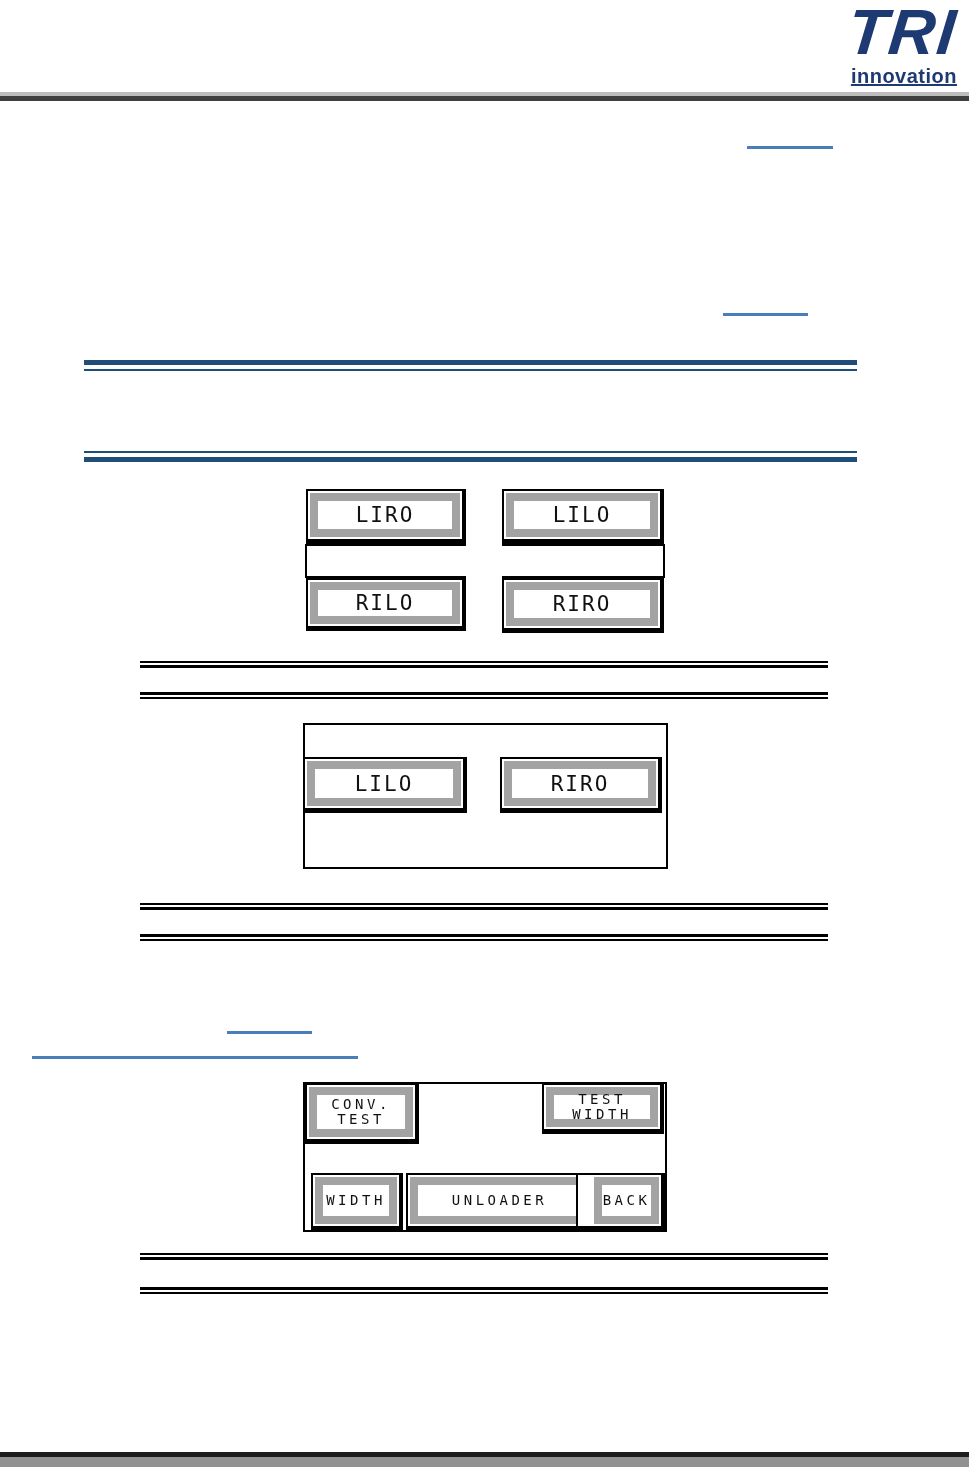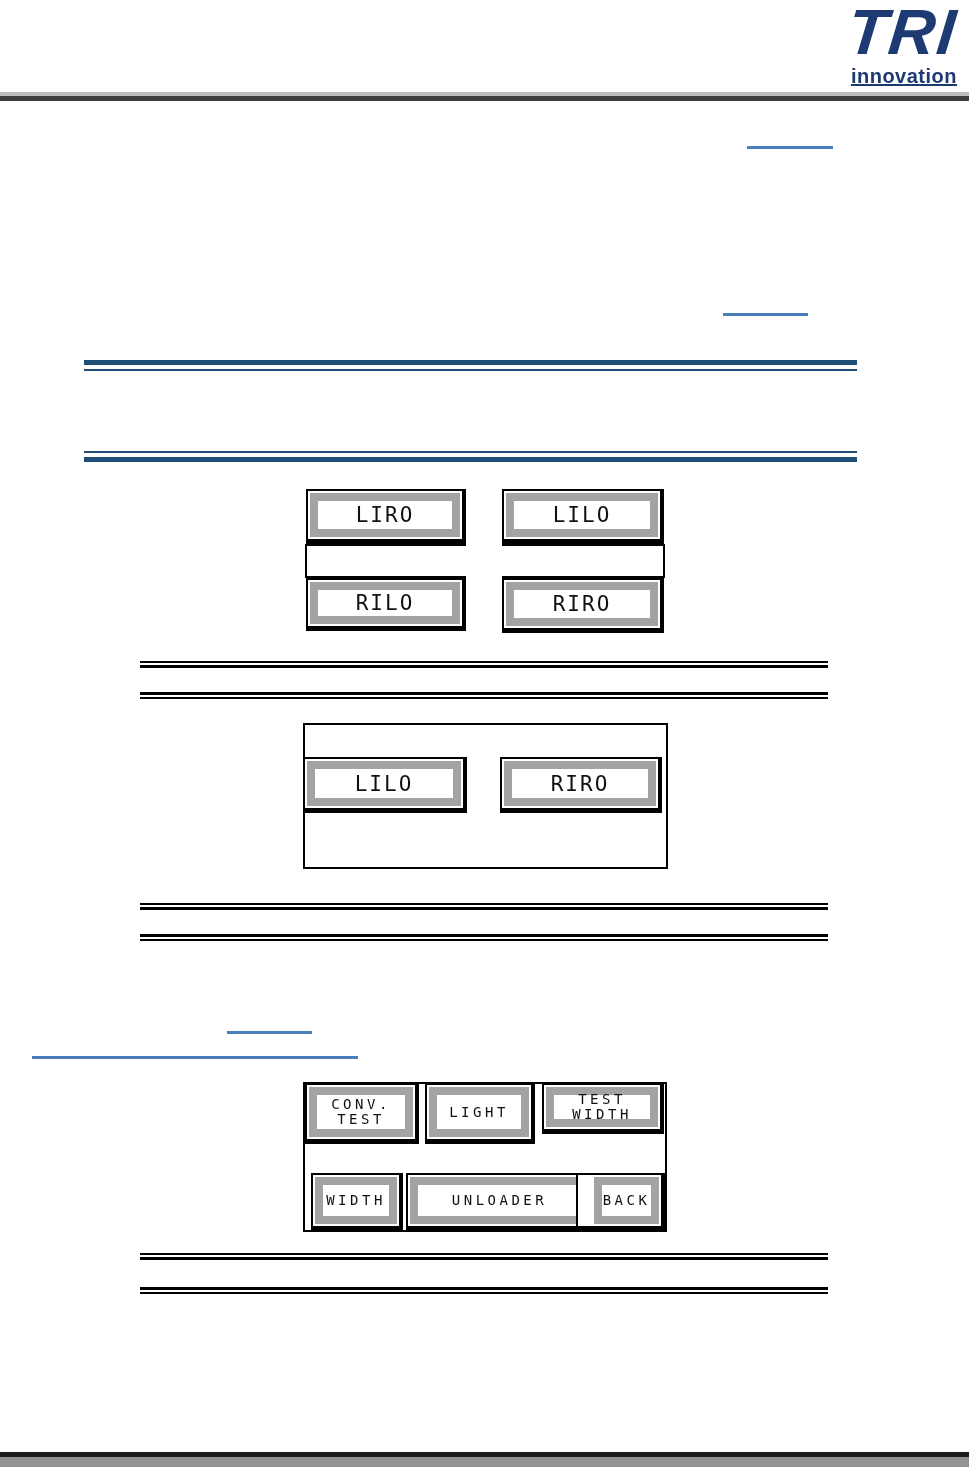--- a/index.html
+++ b/index.html
@@ -107,25 +107,20 @@
   <div class="linkline" style="left:227px; top:1031px; width:85px;"></div>
   <div class="linkline" style="left:32px; top:1056px; width:326px;"></div>
 
   <div class="fig frame" style="left:303px; top:1082px; width:364px; height:150px;">
     <div class="tbtn" style="left:0px; top:-1px; width:114px; height:61px;">
       <div class="tbtn-in sm">
         <span>CONV.</span>
         <span>TEST</span>
       </div>
     </div>
-    <div class="tbtn" style="left:120px; top:-1px; width:110px; height:61px;">
-      <div class="tbtn-in sm">
-        <span>LIGHT</span>
-      </div>
-    </div>
     <div class="tbtn" style="left:237px; top:-1px; width:122px; height:51px;">
       <div class="tbtn-in sm">
         <span>TEST</span>
         <span>WIDTH</span>
       </div>
     </div>
     <div class="tbtn" style="left:6px; top:89px; width:92px; height:58px;">
       <div class="tbtn-in sm">WIDTH</div>
     </div>
     <div class="tbtn" style="left:101px; top:89px; width:189px; height:58px;">

